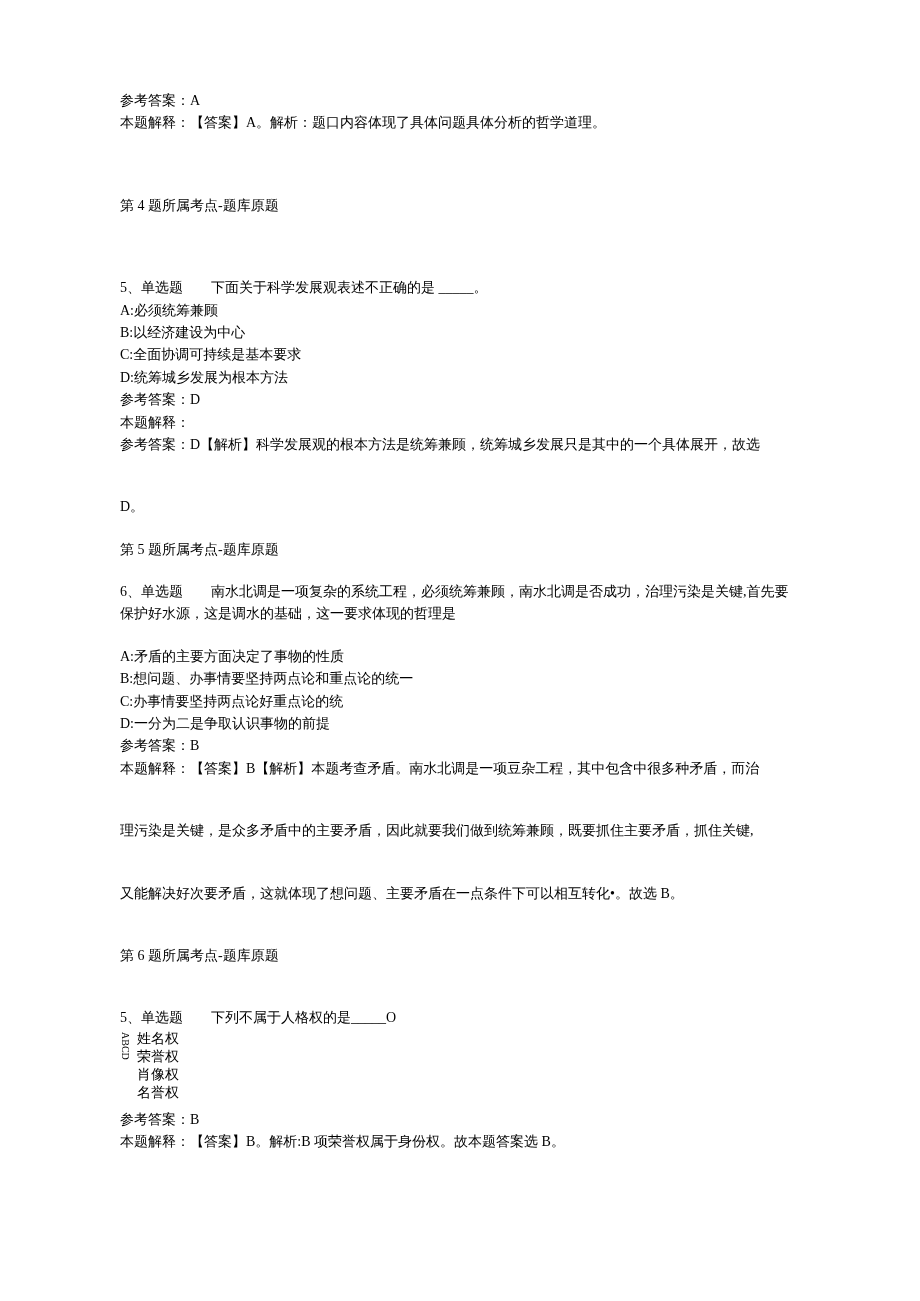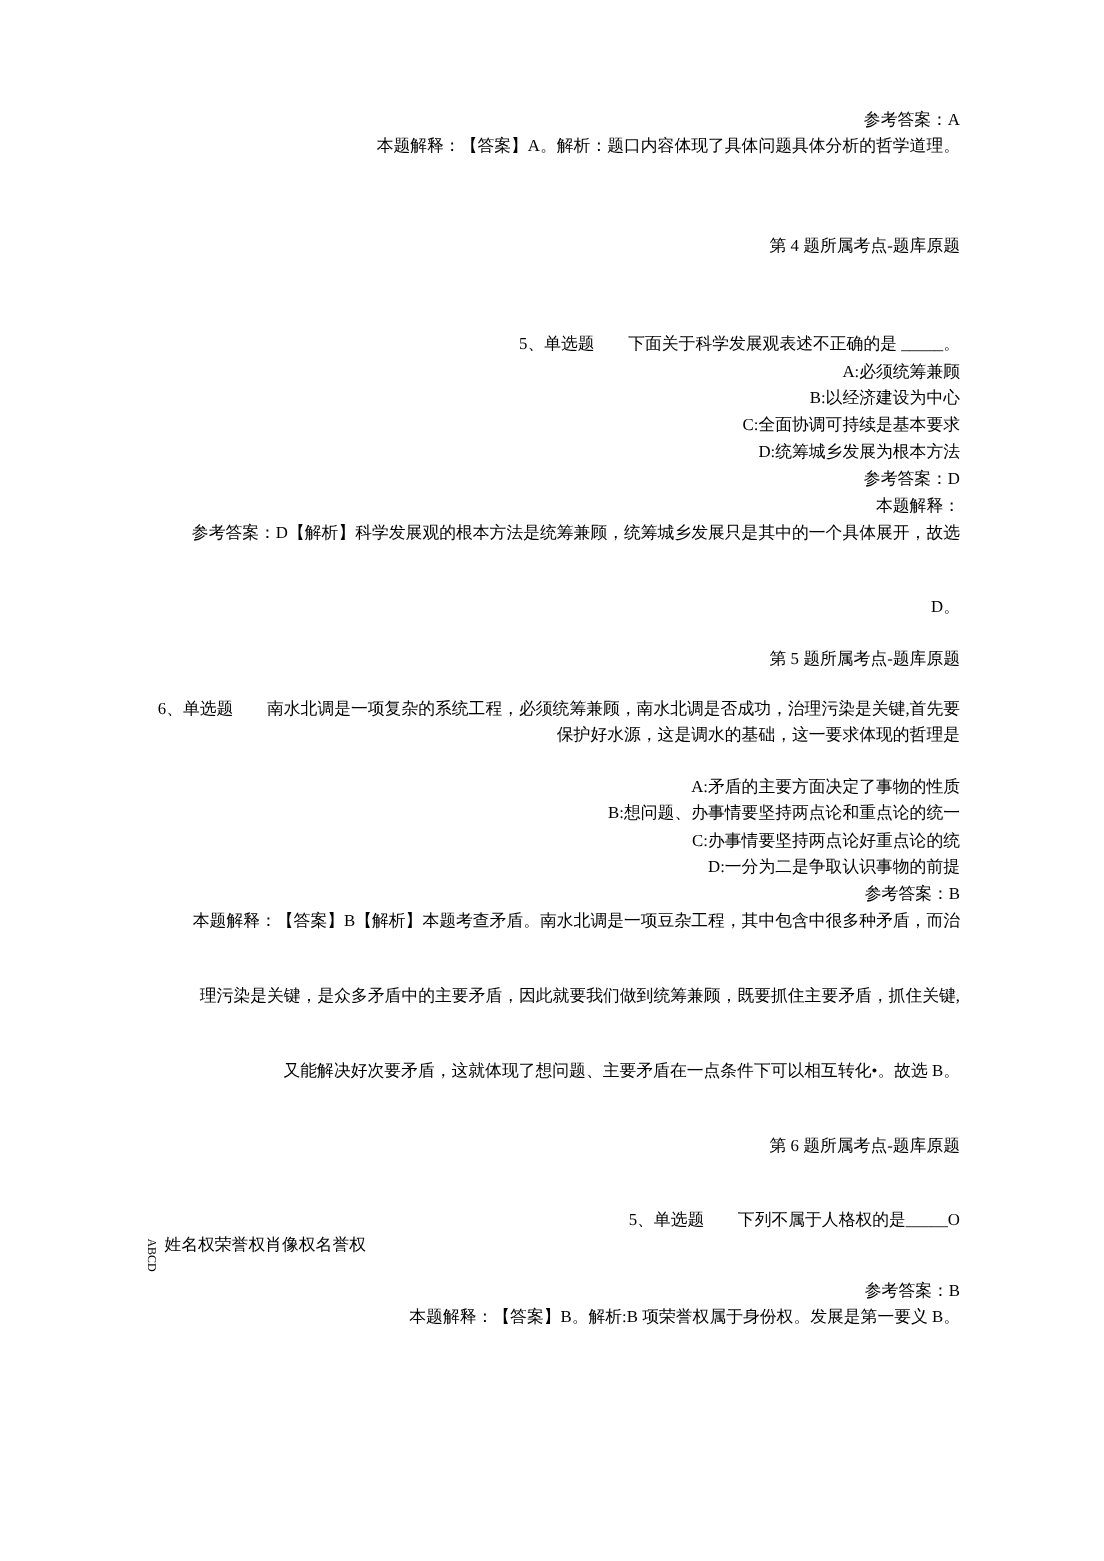--- a/index.html
+++ b/index.html
@@ -9,41 +9,40 @@
     color: #000;
     background: #fff;
     margin: 0;
     padding: 90px 120px;
     width: 920px;
     box-sizing: border-box;
   }
   .line {
     margin: 0;
     padding: 0;
-    text-align: right;
   }
   .spacer-sm { height: 20px; }
   .spacer-md { height: 40px; }
   .spacer-lg { height: 60px; }
   .q-head span { white-space: pre; margin-top: 40px; }
   .opts-vertical {
     display: flex;
     align-items: flex-start;
   }
   .opts-labels {
     writing-mode: vertical-rl;
     text-orientation: mixed;
     font-size: 10px;
     line-height: 1.1;
     margin-right: 6px;
     margin-top: 2px;
   }
   .opts-text {
     display: flex;
-    flex-direction: row;
+    flex-direction: column;
     line-height: 1.3;
   }
 </style>
 </head>
 <body>
 
 <div class="line">参考答案：A</div>
 <div class="line">本题解释：【答案】A。解析：题口内容体现了具体问题具体分析的哲学道理。</div>
 
 <div class="spacer-lg"></div>
@@ -103,13 +102,13 @@
     <span>姓名权</span>
     <span>荣誉权</span>
     <span>肖像权</span>
     <span>名誉权</span>
   </div>
 </div>
 
 <div style="height:6px"></div>
 
 <div class="line">参考答案：B</div>
-<div class="line">本题解释：【答案】B。解析:B 项荣誉权属于身份权。发展是第一要义 B。</div>
+<div class="line">本题解释：【答案】B。解析:B 项荣誉权属于身份权。故本题答案选 B。</div>
 
 </body></html>

